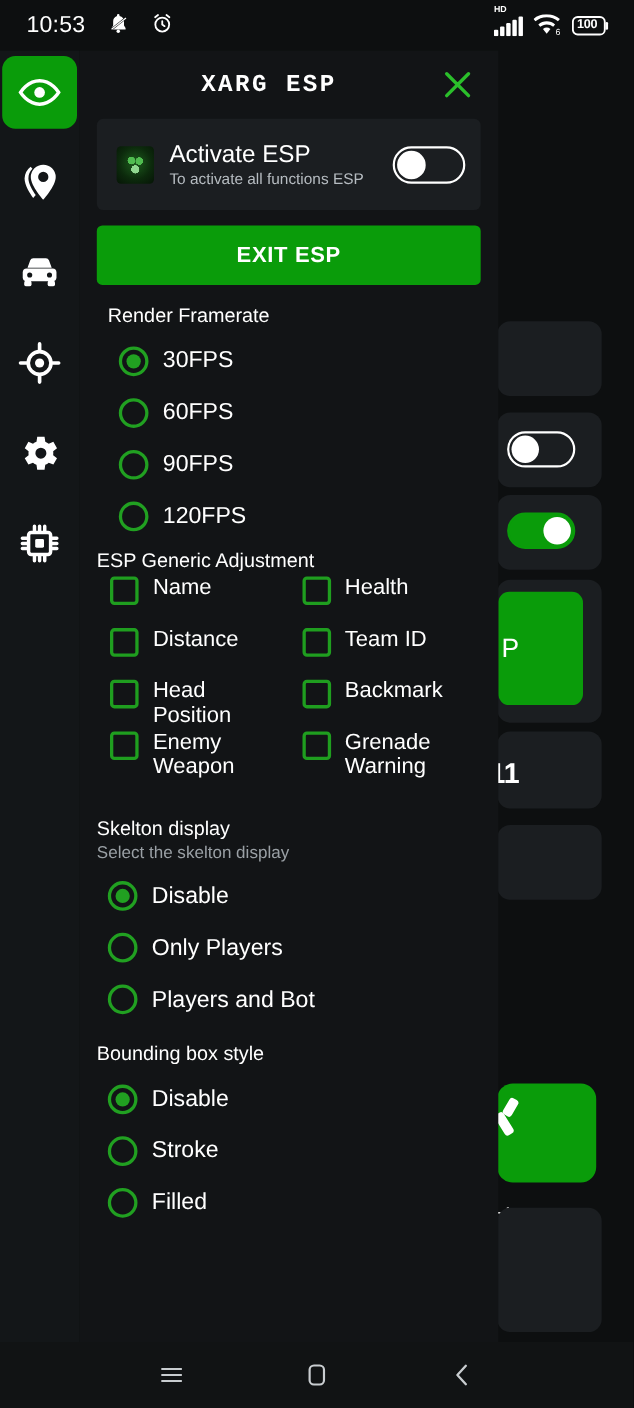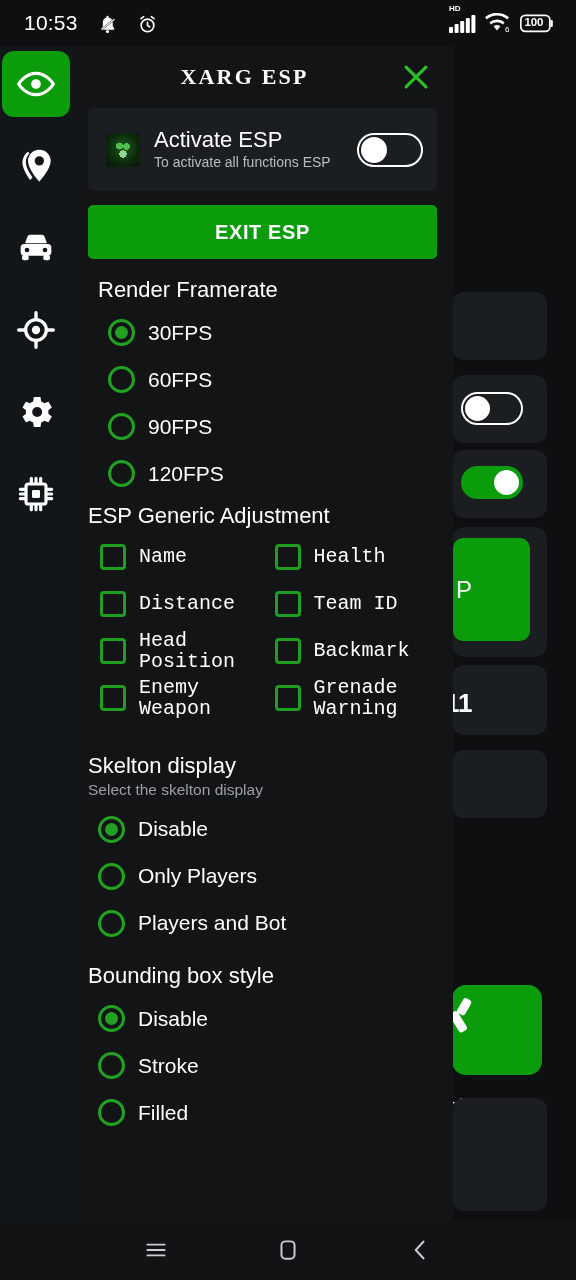--- a/index.html
+++ b/index.html
@@ -10,21 +10,21 @@
     -webkit-font-smoothing:antialiased;
   }
   #root{ position:relative; width:576px; height:1280px; background:#0d0f10; }
 
   
   .statusbar{
     position:absolute; left:0; top:0; width:576px; height:46px;
     display:flex; align-items:center; justify-content:space-between;
     padding:0 22px 0 24px; color:#ffffff; z-index:40;
   }
-  .sb-left{ display:flex; align-items:flex-end; gap:19px; }
+  .sb-left{ display:flex; align-items:flex-start; gap:19px; }
   .sb-time{ font-size:21px; font-weight:400; letter-spacing:.2px; }
   .sb-right{ display:flex; align-items:center; gap:9px;justify-content:space-between; }
   .sb-ico{ display:block; }
   .hdlbl{ font-size:8px; font-weight:700; line-height:1; }
 
   
   .bg-layer{ position:absolute; inset:0; z-index:5; }
   .bg-card{
     position:absolute; background:#1b1e21; border-radius:12px;
   }
@@ -67,21 +67,21 @@
     position:absolute; left:72px; top:46px; width:381px; height:1174px;
     background:#121416; z-index:25; overflow:hidden;
   }
   .panel-head{
     height:62px; display:flex; align-items:center; justify-content:space-between;
     padding:0 20px 0 18px;
   }
   .panel-title{
     flex:1; text-align:center; color:#ffffff; font-size:22px;
     font-weight:700; letter-spacing:2.2px;
-    font-family:Liberation Serif, serif;
+    font-family:Liberation Mono, monospace;
   }
   .close-x{ width:34px; height:34px; flex:0 0 34px; cursor:pointer; }
 
   .panel-body{ padding:0 16px; }
 
   
   .act-card{
     background:#1b1e21; border-radius:6px;
     height:83px; display:flex; align-items:center; padding:0 14px 0 18px;
     gap:14px;
@@ -112,39 +112,39 @@
   }
 
   .exit-btn{
     margin-top:14px; width:100%; height:54px; border:none; border-radius:5px;
     background:#0a9c0a; color:#ffffff; font-size:20px; font-weight:700;
     letter-spacing:.6px; cursor:pointer; font-family:"Liberation Sans", sans-serif;
   }
 
   
   .sec{ margin-top:18px; padding-left:10px; }
-  .sec-title{ color:#ffffff; font-size:22px; font-weight:500; line-height:1.2; }
+  .sec-title{ color:#ffffff; font-size:18px; font-weight:500; line-height:1.2; }
   .sec-sub{ color:#9aa0a5; font-size:15.5px; margin-top:2px; line-height:1.2; }
 
   .radio-row{ display:flex; align-items:center; gap:13px; height:47px; padding-left:10px; cursor:pointer; }
   .radio{
     width:27px; height:27px; flex:0 0 27px; border-radius:50%;
     border:3px solid #21a021; position:relative; background:transparent;
   }
   .radio.sel::after{
     content:""; position:absolute; left:50%; top:50%; width:13px; height:13px;
     margin:-6.5px 0 0 -6.5px; border-radius:50%; background:#21a021;
   }
   .radio-lbl{ color:#ffffff; font-size:21px; font-weight:400; }
 
   .cb-grid{
     display:grid; grid-template-columns:1fr 1fr; column-gap:12px;
     padding-left:12px; margin-top:4px;
   }
-  .cb-row{ display:flex; align-items:center; gap:13px; min-height:47px; cursor:pointer;font-family:Liberation Mono, monospace; }
+  .cb-row{ display:flex; gap:13px; min-height:47px; cursor:pointer; }
   .cb{
     width:26px; height:26px; flex:0 0 26px; border-radius:4px;
     border:3px solid #1f9e1f; background:transparent;
   }
   .cb-lbl{ color:#ffffff; font-size:20px; line-height:1.08; }
 
   .rad-group{ margin-top:6px; }
 
   
   .navbar{

